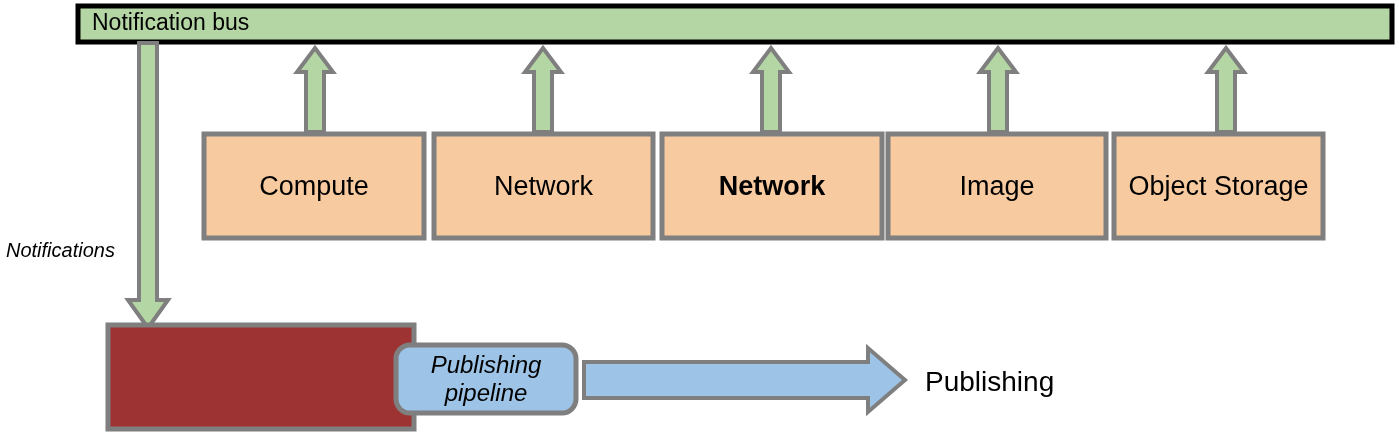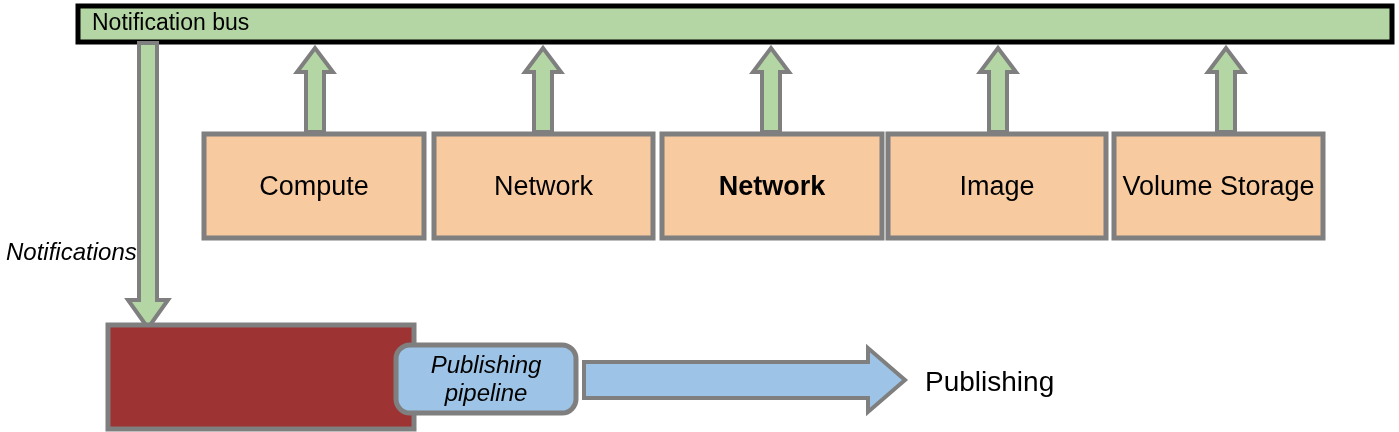--- a/index.html
+++ b/index.html
@@ -32,21 +32,21 @@
     line-height: 1.12;
   }
   .notification-bus-label {
     left: 92px;
     top: 10px;
     font-size: 23px;
   }
   .notifications-label {
     left: 6px;
     top: 239px;
-    font-size: 24px;
+    font-size: 20px;
     font-style: italic;
   }
   .service-label {
     position: absolute;
     display: flex;
     align-items: center;
     justify-content: center;
     font-size: 27px;
     color: #000000;
     top: 134px;
@@ -123,21 +123,21 @@
 
   <div class="label notification-bus-label">Notification bus</div>
 
   <div class="label notifications-label">Notifications</div>
 
   <div id="service-labels">
       <div class="service-label" style="left: 204px; width: 220px;">Compute</div>
       <div class="service-label" style="left: 434px; width: 219px;">Network</div>
       <div class="service-label" style="left: 662px; width: 220px; font-weight: bold;">Network</div>
       <div class="service-label" style="left: 888px; width: 218px;">Image</div>
-      <div class="service-label" style="left: 1114px; width: 209px;">Volume Storage</div>
+      <div class="service-label" style="left: 1114px; width: 209px;">Object Storage</div>
     </div>
 
 
   <div class="pipeline-label">
     <span>
       <span>Publishing</span><br>
       <span>pipeline</span>
     </span>
   </div>
 

